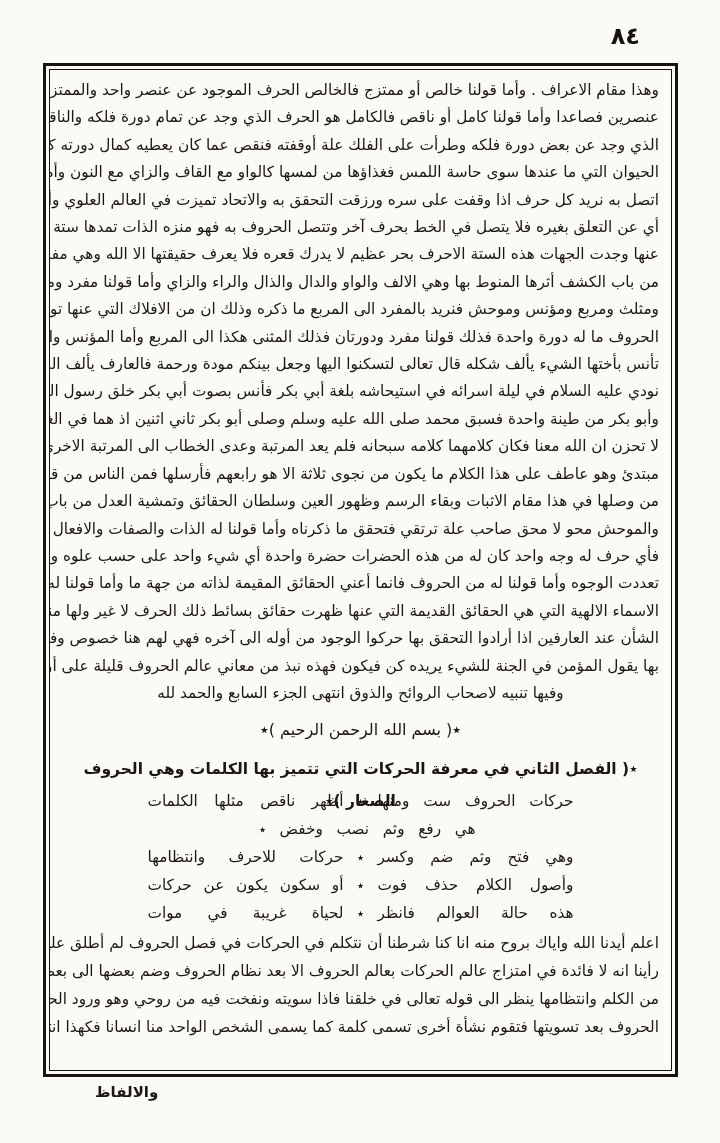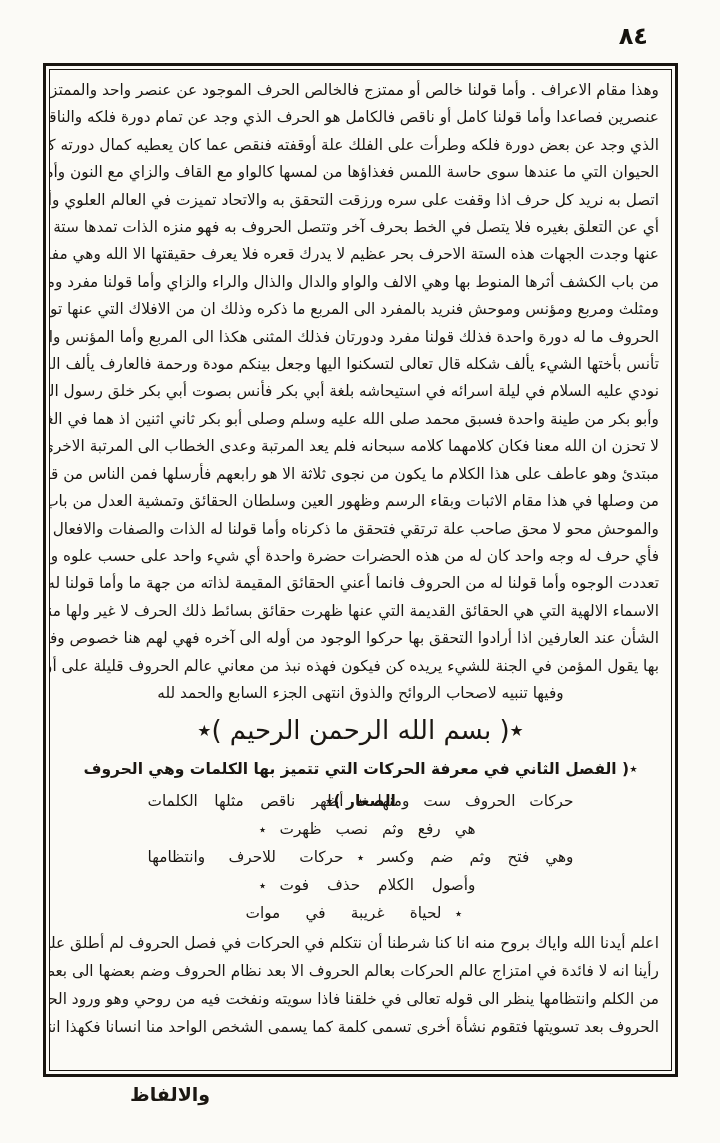--- a/index.html
+++ b/index.html
@@ -8,21 +8,21 @@
     background: #fbfaf6;
     font-family: "DejaVu Sans", sans-serif;
     position: relative;
     overflow: hidden;
     color: #1b1712;
   }
   .page { position: absolute; inset: 0; }
 
   .page-number {
     position: absolute;
-    top: 22px; right: 72px;
+    top: 22px; right: 80px;
     font-size: 24px;
     font-weight: 700;
     letter-spacing: 1px;
     color: #15120d;
     direction: rtl;
   }
 
   .frame-outer {
     position: absolute;
     left: 43px; top: 63px;
@@ -52,21 +52,21 @@
     color: #1b1712;
   }
   .body-block .body-line:last-child {
     text-align: right;
     text-align-last: center;
   }
 
   .bismillah {
     direction: rtl;
     text-align: center;
-    font-size: 26px;
+    font-size: 16px;
     line-height: 46px;
     height: 46px;
     font-weight: 400;
     letter-spacing: 0.5px;
   }
 
   .heading {
     direction: rtl;
     text-align: center;
     font-size: 15.5px;
@@ -96,23 +96,22 @@
     text-align: center;
     font-size: 13px;
   }
 
   .closing-block .body-line { line-height: 28px; }
 
   .catchword {
     position: absolute;
     left: 95px; top: 1083px;
     direction: rtl;
-    font-size: 19px;
+    font-size: 15px;
     font-weight: 700;
-    margin-left: 35px;
   }
 </style>
 </head>
 <body>
 
 <div class="page">
 
   <div class="page-number">٨٤</div>
 
   <div class="frame-outer">
@@ -148,33 +147,35 @@
 
       <div class="heading">٭( الفصل الثاني في معرفة الحركات التي تتميز بها الكلمات وهي الحروف الصغار )٭</div>
 
       <div class="verses">
           <div class="verse">
           <span class="hemi hemi-r">حركات الحروف ست ومنها</span>
           <span class="verse-star">٭</span>
           <span class="hemi hemi-l">أظهر ناقص مثلها الكلمات</span>
         </div>
           <div class="verse">
-          <span class="hemi hemi-r">هي رفع وثم نصب ظهرت</span>
+          <span class="hemi hemi-r">هي رفع وثم نصب وخفض</span>
           <span class="verse-star">٭</span>
         </div>
           <div class="verse">
           <span class="hemi hemi-r">وهي فتح وثم ضم وكسر</span>
           <span class="verse-star">٭</span>
           <span class="hemi hemi-l">حركات للاحرف وانتظامها</span>
         </div>
           <div class="verse">
           <span class="hemi hemi-r">وأصول الكلام حذف فوت</span>
           <span class="verse-star">٭</span>
+          <span class="hemi hemi-l">أو سكون يكون عن حركات</span>
         </div>
           <div class="verse">
+          <span class="hemi hemi-r">هذه حالة العوالم فانظر</span>
           <span class="verse-star">٭</span>
           <span class="hemi hemi-l">لحياة غريبة في موات</span>
         </div>
         </div>
 
       <div class="closing-block">
           <div class="body-line">اعلم أيدنا الله واياك بروح منه انا كنا شرطنا أن نتكلم في الحركات في فصل الحروف لم أطلق عليها الحروف الصغار ثم انه</div>
           <div class="body-line">رأينا انه لا فائدة في امتزاج عالم الحركات بعالم الحروف الا بعد نظام الحروف وضم بعضها الى بعض فتكون كلمة عند ذلك</div>
           <div class="body-line">من الكلم وانتظامها ينظر الى قوله تعالى في خلقنا فاذا سويته ونفخت فيه من روحي وهو ورود الحركات على هذه</div>
           <div class="body-line">الحروف بعد تسويتها فتقوم نشأة أخرى تسمى كلمة كما يسمى الشخص الواحد منا انسانا فكهذا انتشأ عالم الكلمات</div>

